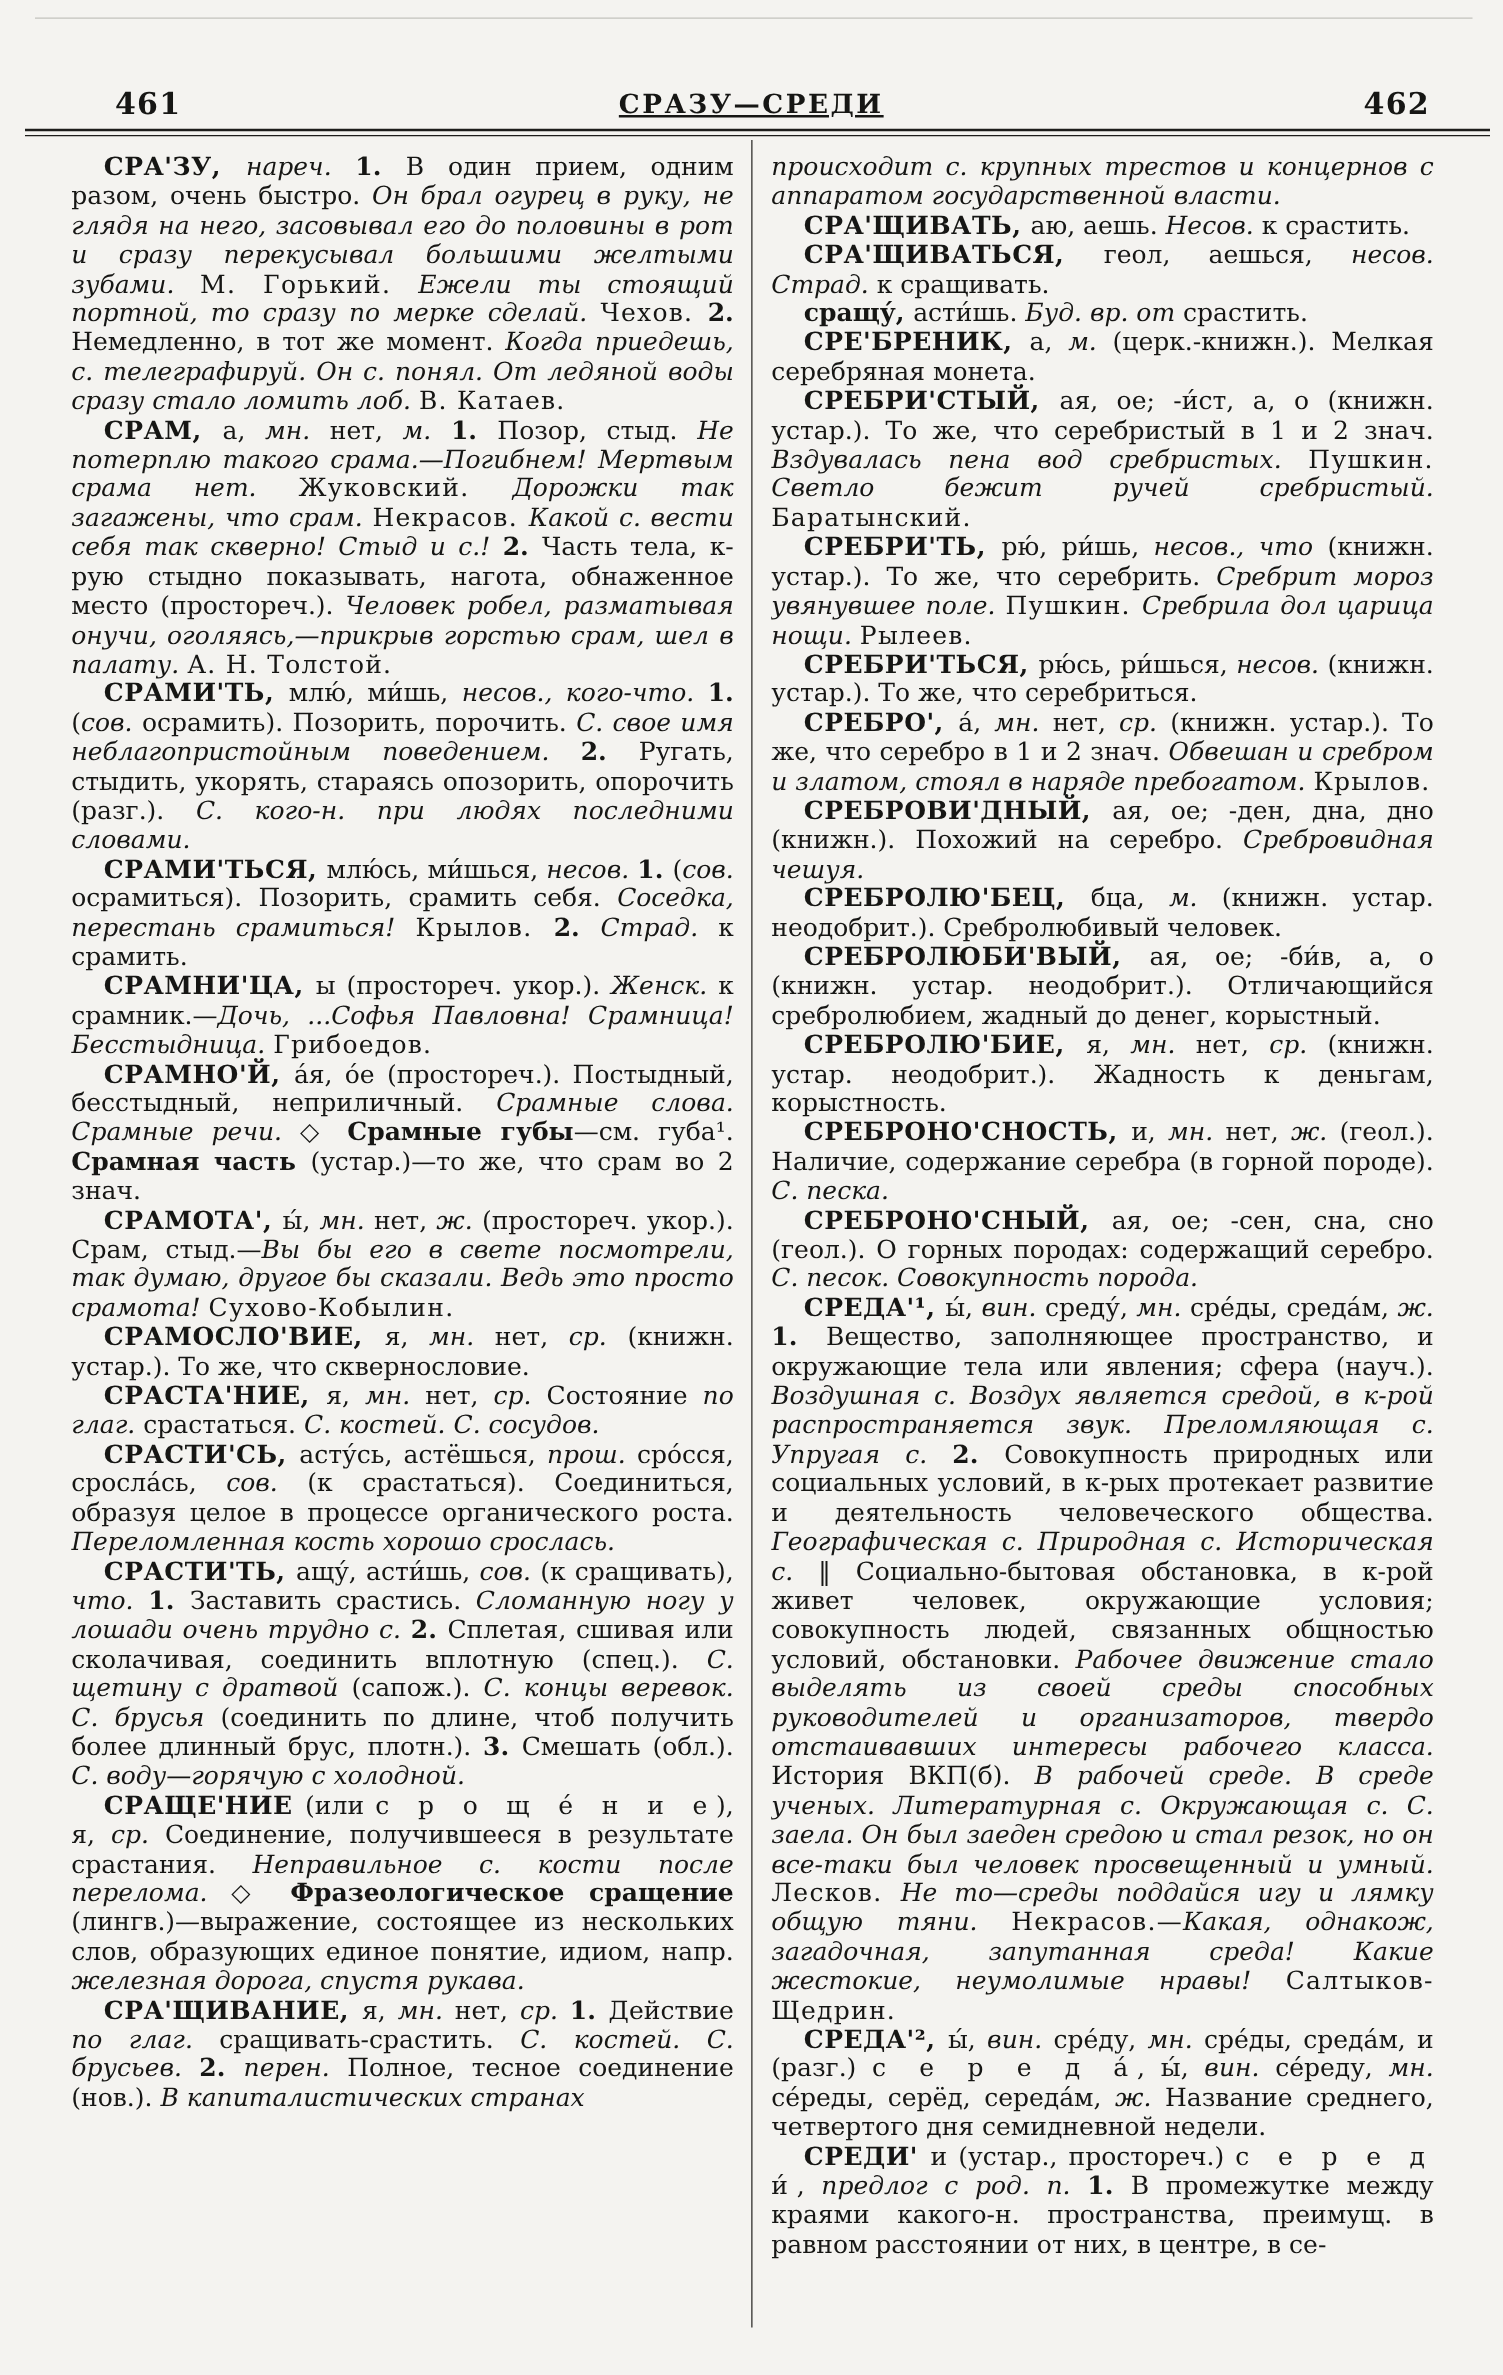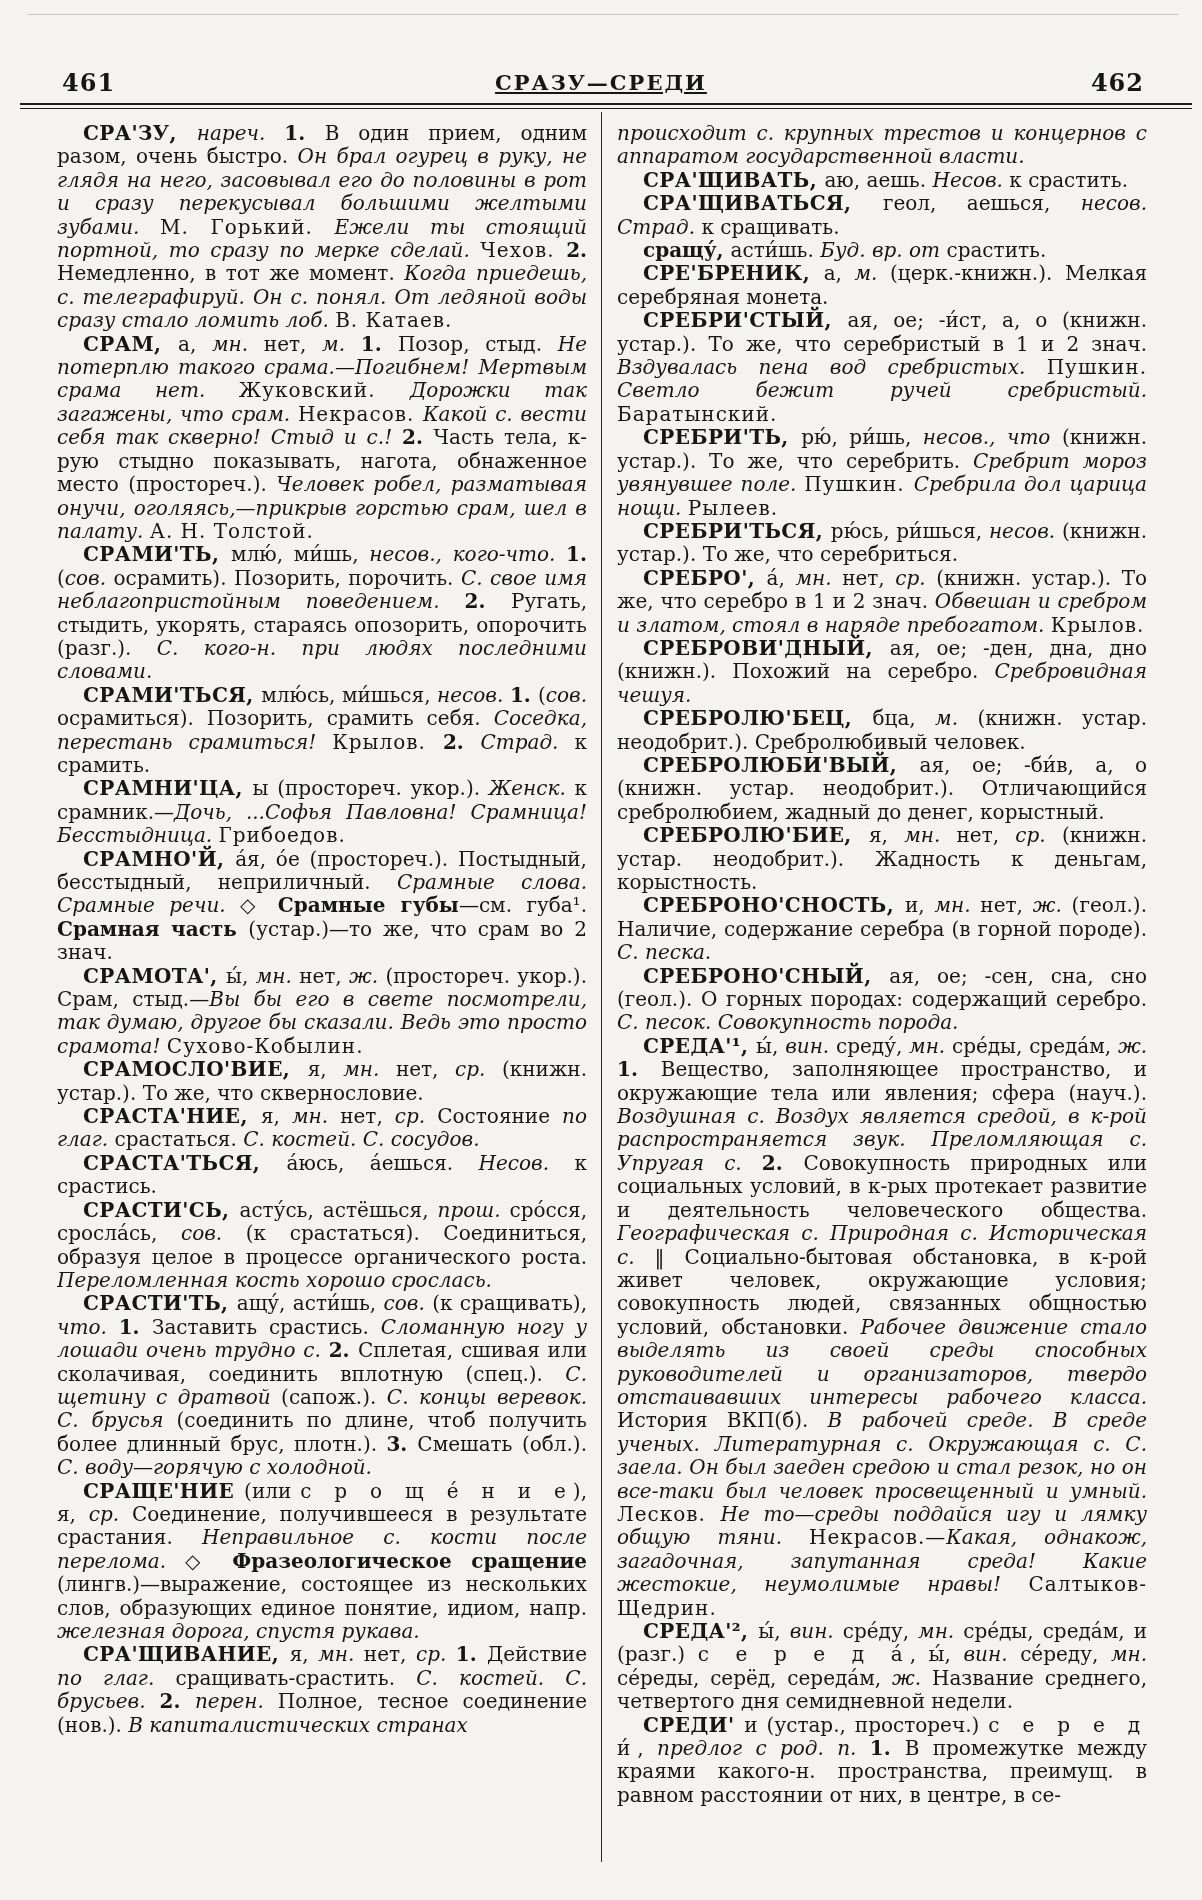--- a/index.html
+++ b/index.html
@@ -10,21 +10,21 @@
     font-family:"DejaVu Serif", serif;
     color:#161614;
     overflow:hidden;
   }
   .top-edge{
     position:absolute;left:28px;top:14px;width:1150px;height:1px;
     background:#9a9a94;opacity:.55;
   }
   .pagenum{
     position:absolute;top:68px;
-    font-weight:bold;font-size:24px;letter-spacing:1px;
+    font-weight:bold;font-size:24px;letter-spacing:1px;margin-left:30px;
   }
   .pagenum.left{left:62px;}
   .pagenum.right{right:58px;}
   .running-head{
     position:absolute;top:70px;left:0;width:100%;
     text-align:center;font-weight:bold;font-size:21px;letter-spacing:2px;text-decoration:underline;
   }
   .double-rule{
     position:absolute;left:20px;top:103px;width:1172px;height:3px;
     border-top:2px solid #1d1d1b;border-bottom:1px solid #1d1d1b;
@@ -64,21 +64,20 @@
 <div class="column left">
     <p class="entry"><span class="hw">СРА'ЗУ, </span><span class="i">нареч. </span><span class="b">1. </span><span>В один прием, одним разом, очень быстро. </span><span class="i">Он брал огурец в руку, не глядя на него, засовывал его до половины в рот и сразу перекусывал большими желтыми зубами. </span><span class="au">М. Горький. </span><span class="i">Ежели ты стоящий портной, то сразу по мерке сделай. </span><span class="au">Чехов. </span><span class="b">2. </span><span>Немедленно, в тот же момент. </span><span class="i">Когда приедешь, с. телеграфируй. Он с. понял. От ледяной воды сразу стало ломить лоб. </span><span class="au">В. Катаев.</span></p>
     <p class="entry"><span class="hw">СРАМ, </span><span>а, </span><span class="i">мн. </span><span>нет, </span><span class="i">м. </span><span class="b">1. </span><span>Позор, стыд. </span><span class="i">Не потерплю такого срама.—Погибнем! Мертвым срама нет. </span><span class="au">Жуковский. </span><span class="i">Дорожки так загажены, что срам. </span><span class="au">Некрасов. </span><span class="i">Какой с. вести себя так скверно! Стыд и с.! </span><span class="b">2. </span><span>Часть тела, к-рую стыдно показывать, нагота, обнаженное место (простореч.). </span><span class="i">Человек робел, разматывая онучи, оголяясь,—прикрыв горстью срам, шел в палату. </span><span class="au">А. Н. Толстой.</span></p>
     <p class="entry"><span class="hw">СРАМИ'ТЬ, </span><span>млю́, ми́шь, </span><span class="i">несов., кого-что. </span><span class="b">1. </span><span>(</span><span class="i">сов. </span><span>осрамить). Позорить, порочить. </span><span class="i">С. свое имя неблагопристойным поведением. </span><span class="b">2. </span><span>Ругать, стыдить, укорять, стараясь опозорить, опорочить (разг.). </span><span class="i">С. кого-н. при людях последними словами.</span></p>
     <p class="entry"><span class="hw">СРАМИ'ТЬСЯ, </span><span>млю́сь, ми́шься, </span><span class="i">несов. </span><span class="b">1. </span><span>(</span><span class="i">сов. </span><span>осрамиться). Позорить, срамить себя. </span><span class="i">Соседка, перестань срамиться! </span><span class="au">Крылов. </span><span class="b">2. </span><span class="i">Страд. </span><span>к срамить.</span></p>
     <p class="entry"><span class="hw">СРАМНИ'ЦА, </span><span>ы (простореч. укор.). </span><span class="i">Женск. </span><span>к срамник.—</span><span class="i">Дочь, ...Софья Павловна! Срамница! Бесстыдница. </span><span class="au">Грибоедов.</span></p>
     <p class="entry"><span class="hw">СРАМНО'Й, </span><span>а́я, о́е (простореч.). Постыдный, бесстыдный, неприличный. </span><span class="i">Срамные слова. Срамные речи. </span><span>◇ </span><span class="b">Срамные губы</span><span>—см. губа¹. </span><span class="b">Срамная часть </span><span>(устар.)—то же, что срам во 2 знач.</span></p>
     <p class="entry"><span class="hw">СРАМОТА', </span><span>ы́, </span><span class="i">мн. </span><span>нет, </span><span class="i">ж. </span><span>(простореч. укор.). Срам, стыд.—</span><span class="i">Вы бы его в свете посмотрели, так думаю, другое бы сказали. Ведь это просто срамота! </span><span class="au">Сухово-Кобылин.</span></p>
     <p class="entry"><span class="hw">СРАМОСЛО'ВИЕ, </span><span>я, </span><span class="i">мн. </span><span>нет, </span><span class="i">ср. </span><span>(книжн. устар.). То же, что сквернословие.</span></p>
     <p class="entry"><span class="hw">СРАСТА'НИЕ, </span><span>я, </span><span class="i">мн. </span><span>нет, </span><span class="i">ср. </span><span>Состояние </span><span class="i">по глаг. </span><span>срастаться. </span><span class="i">С. костей. С. сосудов.</span></p>
-    <p class="entry"><span class="hw">СРАСТА'ТЬСЯ, </span><span>а́юсь, а́ешься. </span><span class="i">Несов. </span><span>к срастись.</span></p>
     <p class="entry"><span class="hw">СРАСТИ'СЬ, </span><span>асту́сь, астёшься, </span><span class="i">прош. </span><span>сро́сся, сросла́сь, </span><span class="i">сов. </span><span>(к срастаться). Соединиться, образуя целое в процессе органического роста. </span><span class="i">Переломленная кость хорошо срослась.</span></p>
     <p class="entry"><span class="hw">СРАСТИ'ТЬ, </span><span>ащу́, асти́шь, </span><span class="i">сов. </span><span>(к сращивать), </span><span class="i">что. </span><span class="b">1. </span><span>Заставить срастись. </span><span class="i">Сломанную ногу у лошади очень трудно с. </span><span class="b">2. </span><span>Сплетая, сшивая или сколачивая, соединить вплотную (спец.). </span><span class="i">С. щетину с дратвой </span><span>(сапож.). </span><span class="i">С. концы веревок. С. брусья </span><span>(соединить по длине, чтоб получить более длинный брус, плотн.). </span><span class="b">3. </span><span>Смешать (обл.). </span><span class="i">С. воду—горячую с холодной.</span></p>
     <p class="entry"><span class="hw">СРАЩЕ'НИЕ </span><span>(или </span><span class="sp">с р о щ е́ н и е</span><span>), я, </span><span class="i">ср. </span><span>Соединение, получившееся в результате срастания. </span><span class="i">Неправильное с. кости после перелома. </span><span>◇ </span><span class="b">Фразеологическое сращение </span><span>(лингв.)—выражение, состоящее из нескольких слов, образующих единое понятие, идиом, напр. </span><span class="i">железная дорога, спустя рукава.</span></p>
     <p class="entry"><span class="hw">СРА'ЩИВАНИЕ, </span><span>я, </span><span class="i">мн. </span><span>нет, </span><span class="i">ср. </span><span class="b">1. </span><span>Действие </span><span class="i">по глаг. </span><span>сращивать-срастить. </span><span class="i">С. костей. </span><span class="i">С. брусьев. </span><span class="b">2. </span><span class="i">перен. </span><span>Полное, тесное соединение (нов.). </span><span class="i">В капиталистических странах</span></p>
   </div>
 <div class="column right">
     <p class="entry cont"><span class="i">происходит с. крупных трестов и концернов с аппаратом государственной власти.</span></p>
     <p class="entry"><span class="hw">СРА'ЩИВАТЬ, </span><span>аю, аешь. </span><span class="i">Несов. </span><span>к срастить.</span></p>
     <p class="entry"><span class="hw">СРА'ЩИВАТЬСЯ, </span><span>геол, аешься, </span><span class="i">несов. Страд. </span><span>к сращивать.</span></p>
     <p class="entry"><span class="b">сращу́, </span><span>асти́шь. </span><span class="i">Буд. вр. от </span><span>срастить.</span></p>

